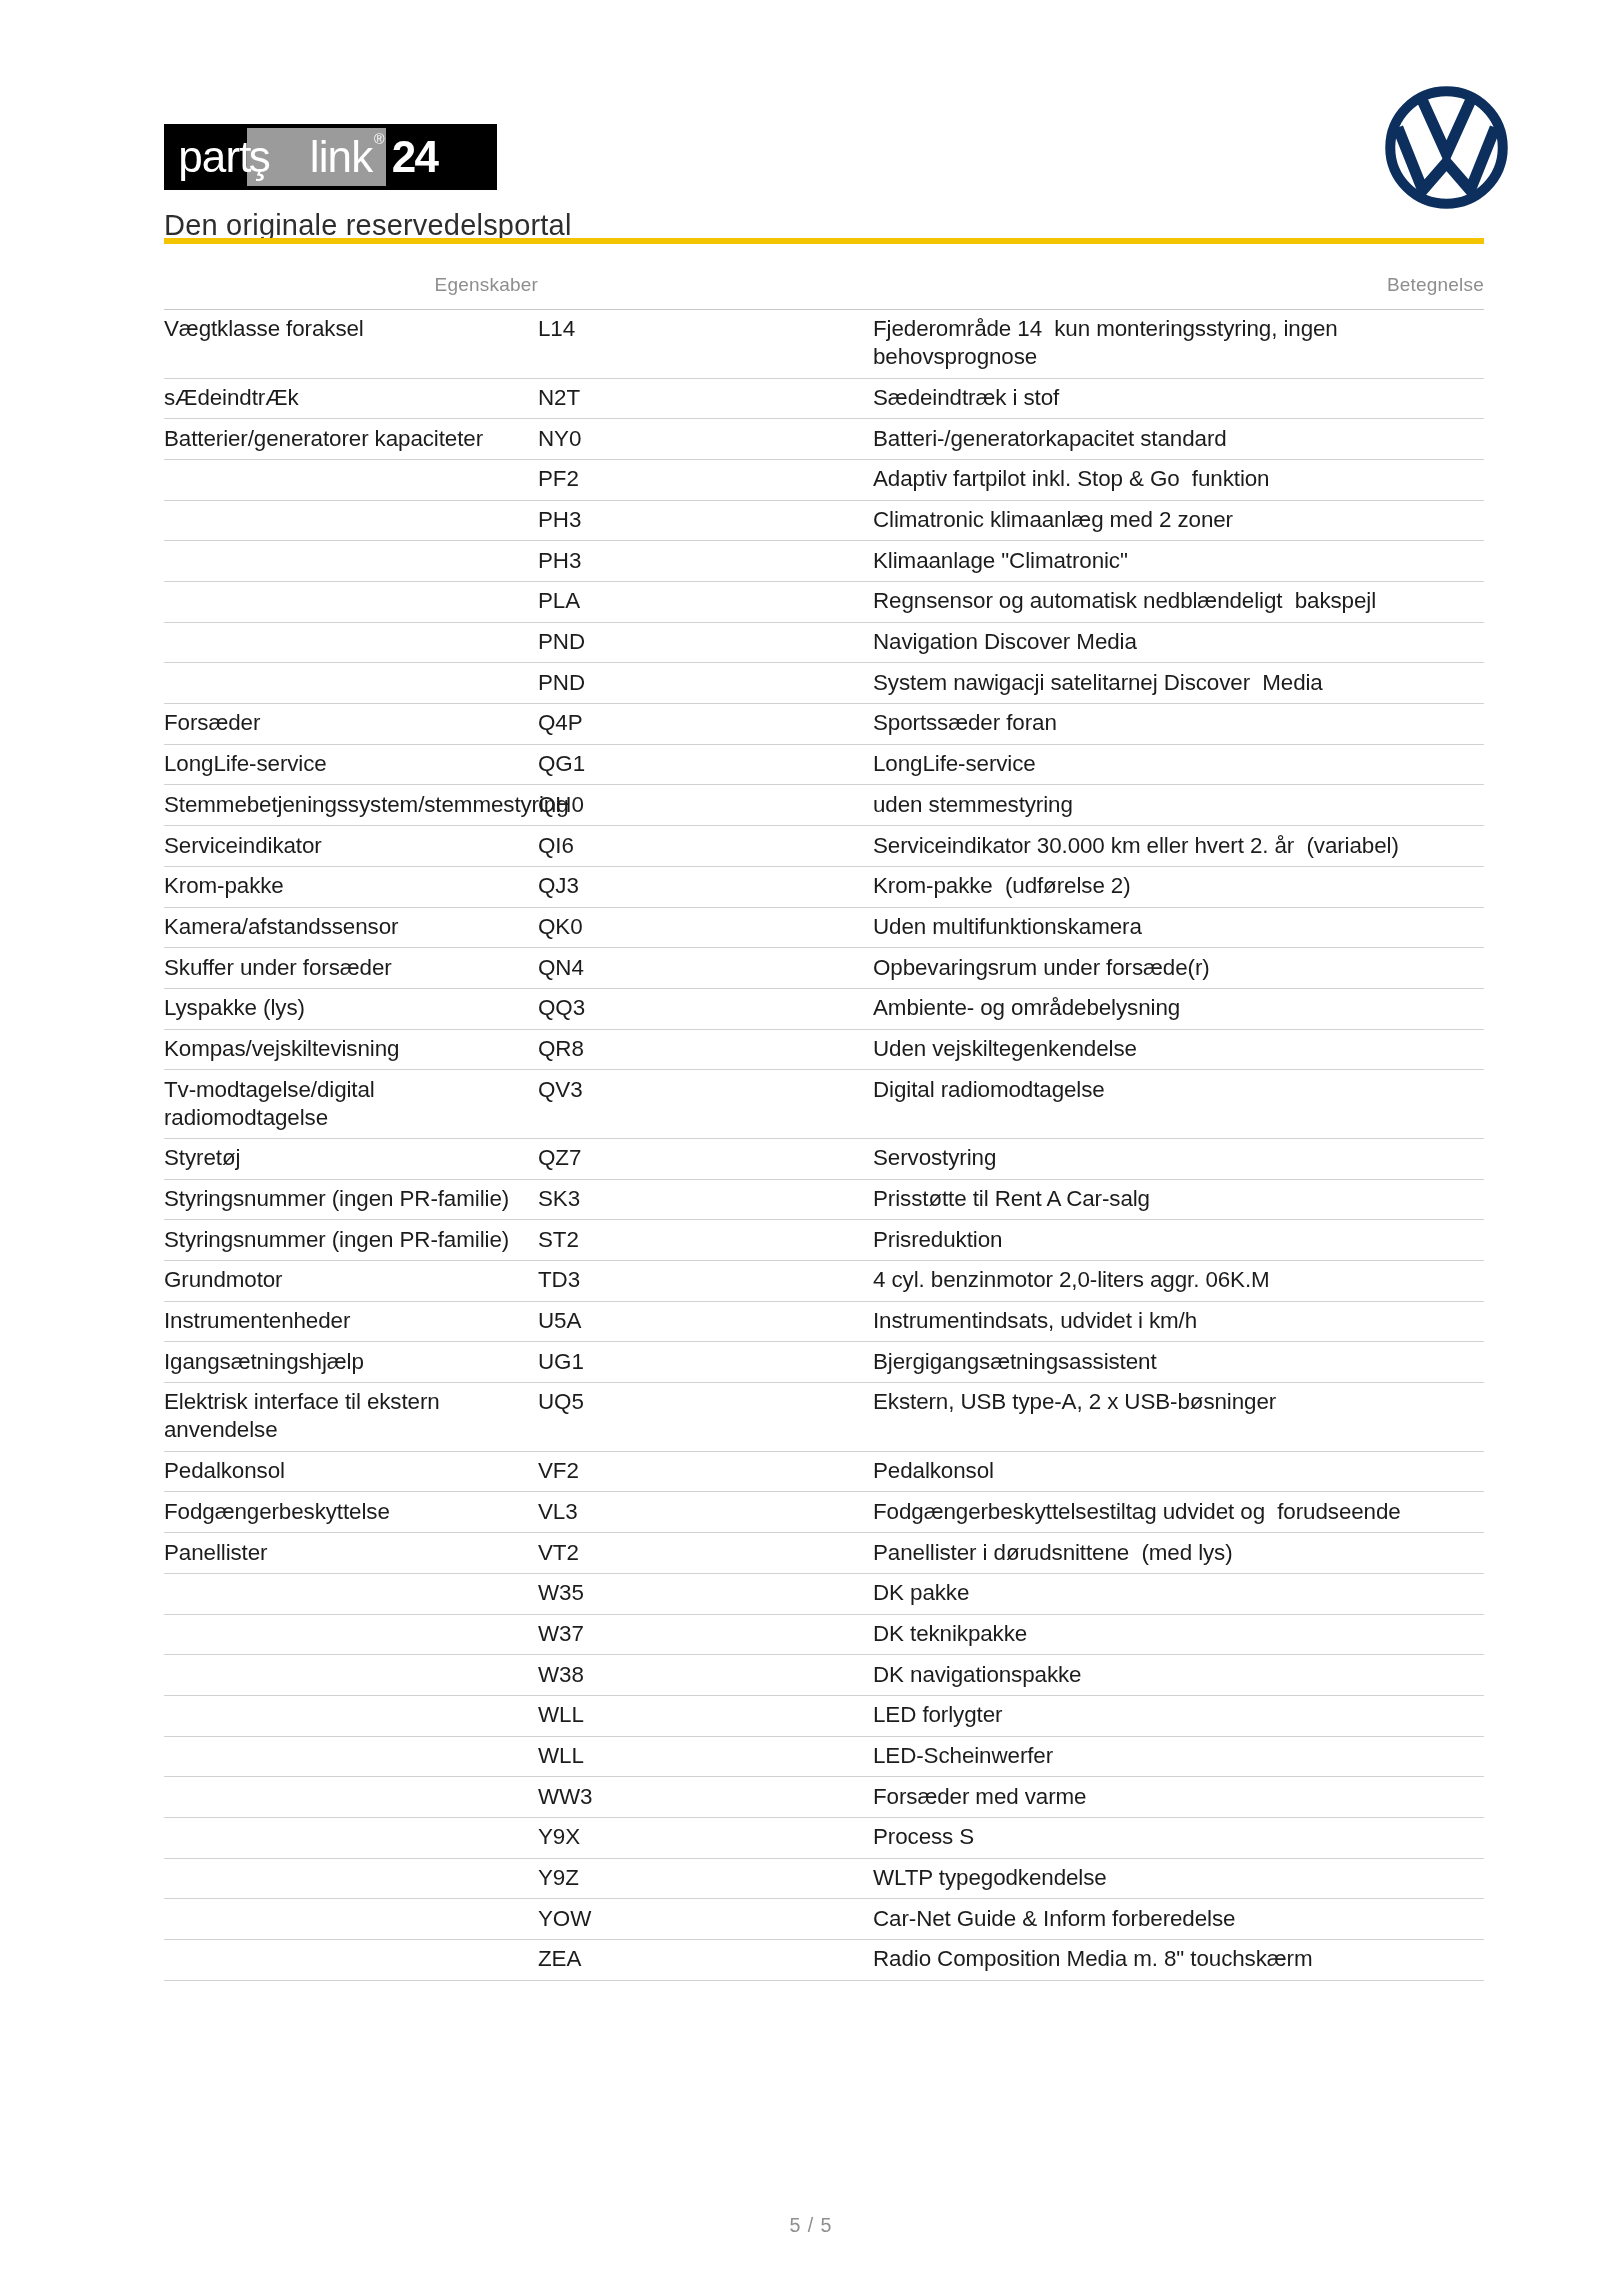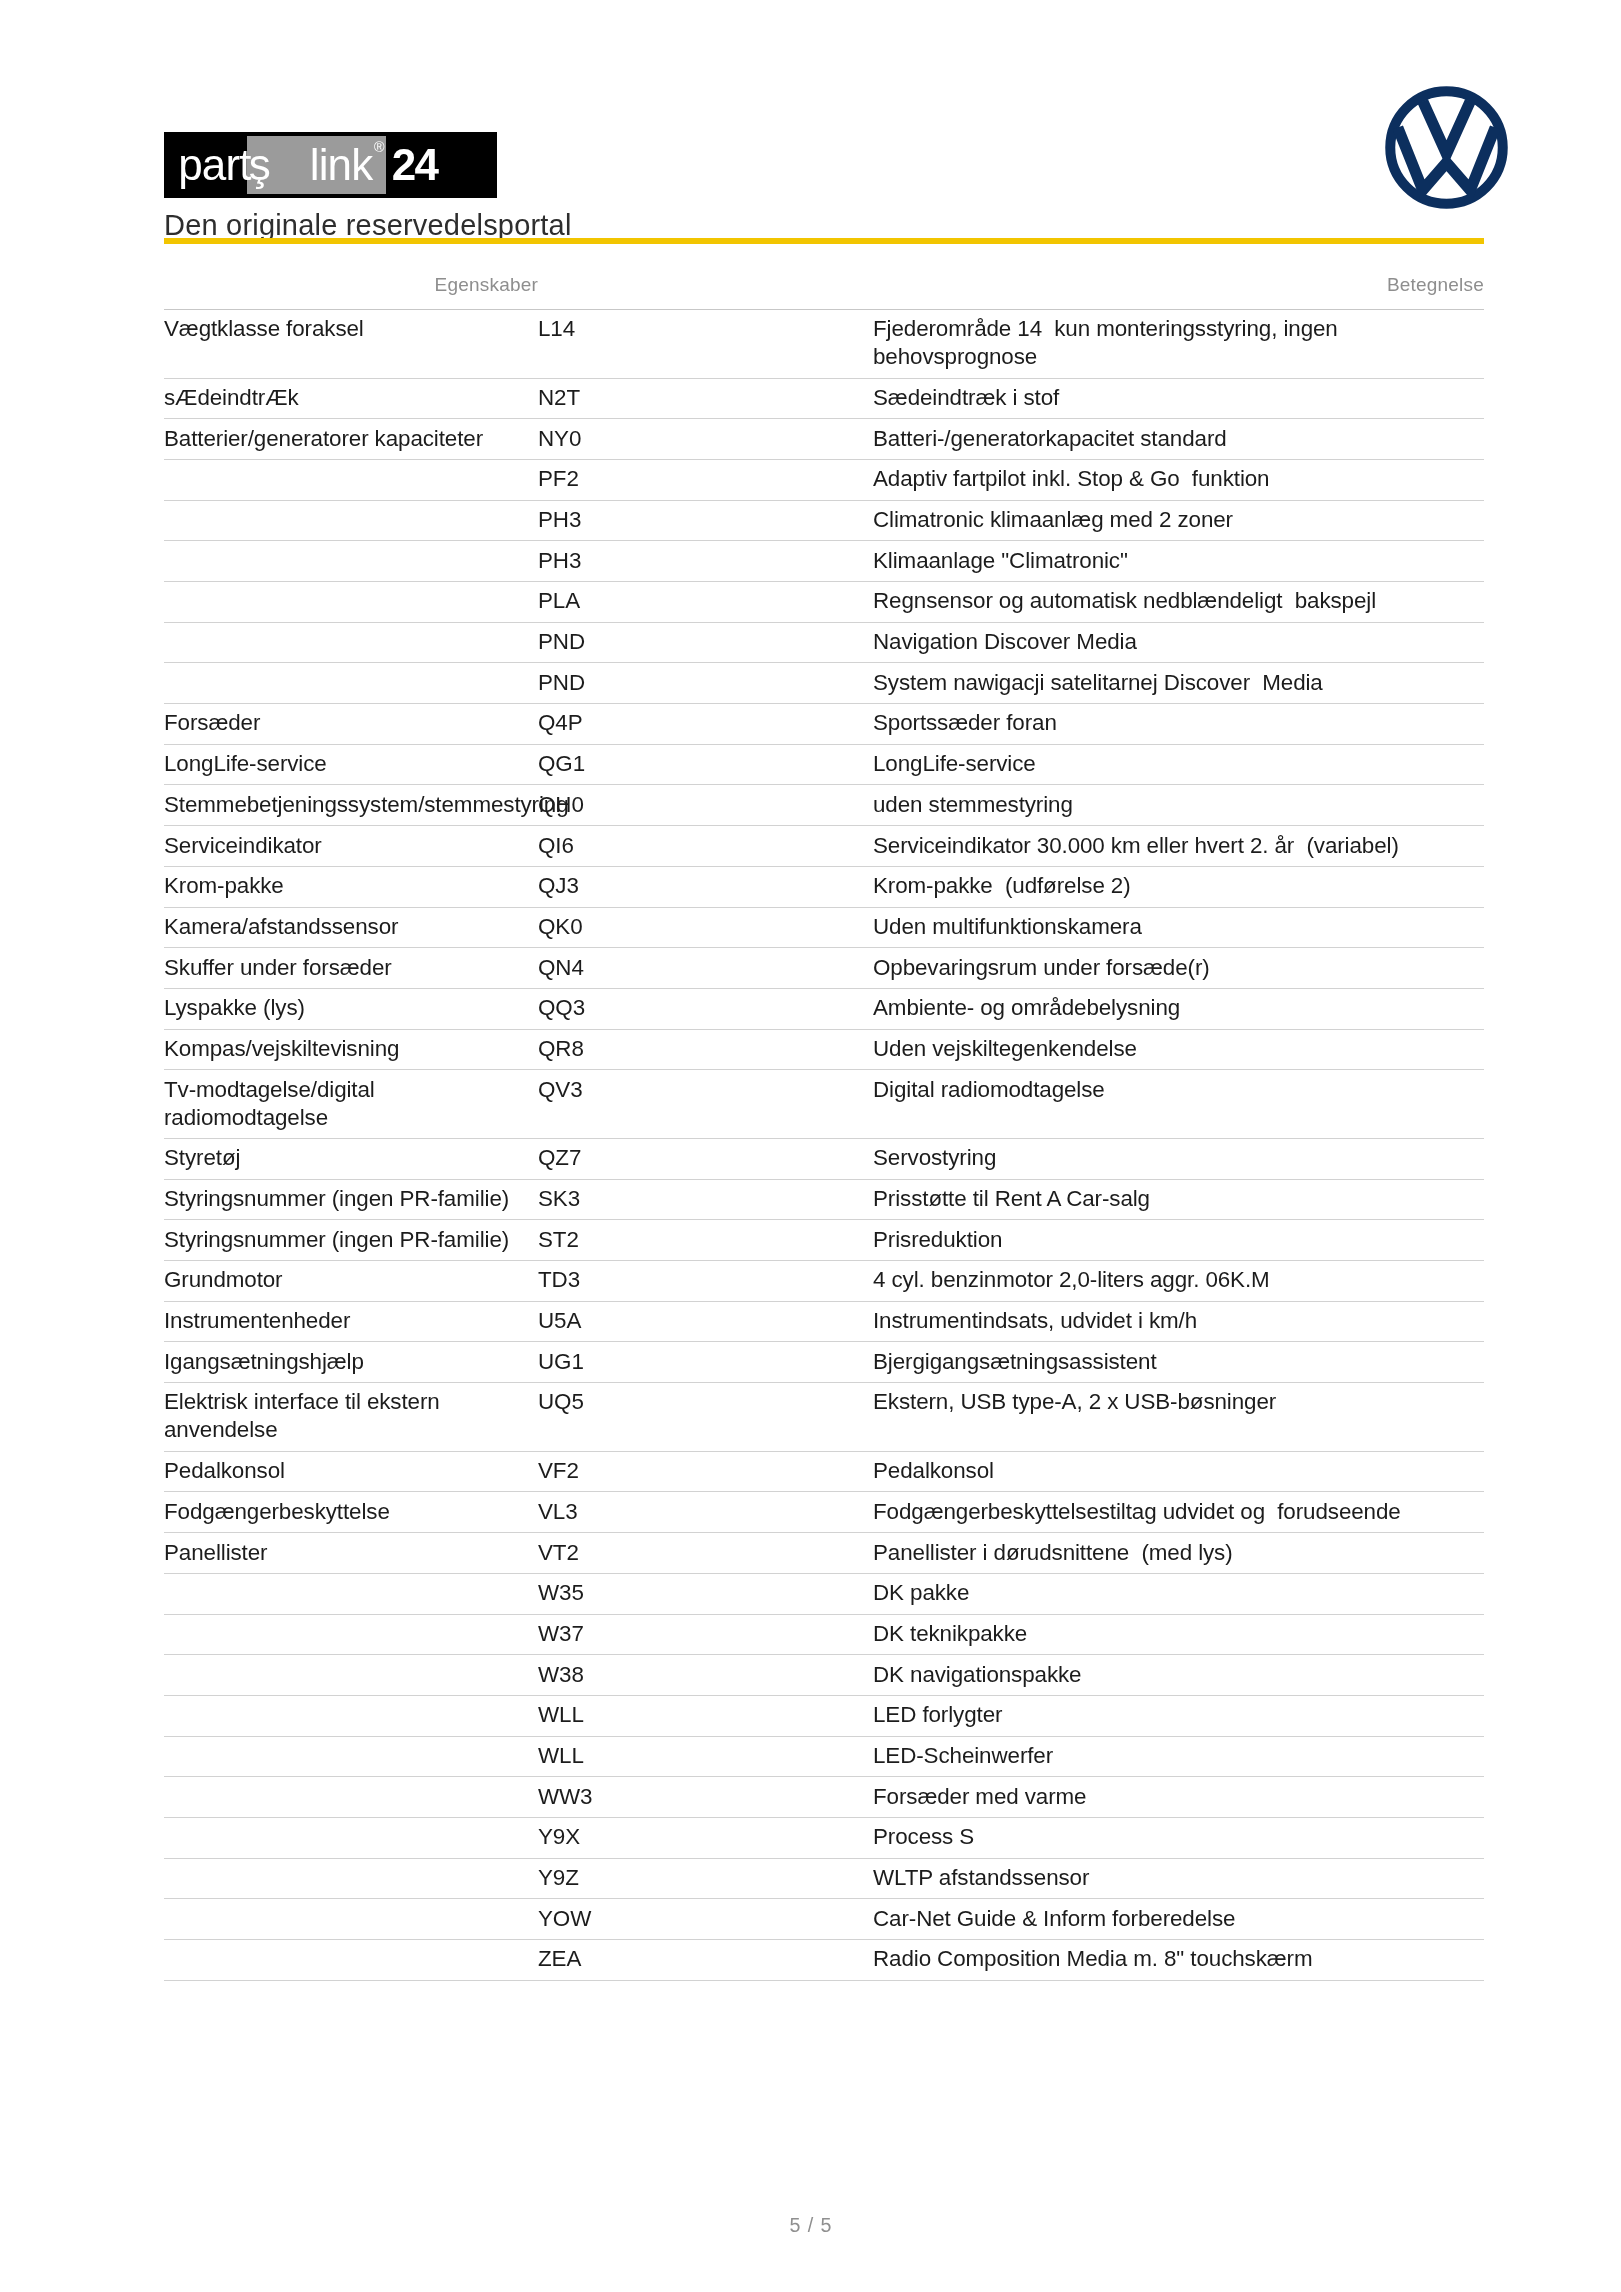--- a/index.html
+++ b/index.html
@@ -5,21 +5,21 @@
   * { margin:0; padding:0; box-sizing:border-box; }
   html,body { background:#ffffff; }
   body { font-family:"Liberation Sans","DejaVu Sans",sans-serif; }
   .page {
     position:relative; width:1622px; height:2293px; background:#ffffff;
     overflow:hidden;
   }
 
   
   .pl-logo {
-    position:absolute; left:164px; top:132px; height:66px; width:333px;
+    position:absolute; left:164px; top:124px; height:66px; width:333px;
     background:#000000; display:flex; align-items:center; padding:0 7.2px 0 14.3px;
   }
   .pl-part {
     color:#ffffff; font-size:44px; font-weight:400; letter-spacing:-0.9px;
     position:relative; z-index:2;
   }
   .pl-gray {
     background:#9b9b9b; align-self:stretch; margin:3.6px 0 3.6px -3.6px;
     display:flex; align-items:center; padding:0 1.8px 0 1.8px; position:relative; z-index:1;
   }
@@ -278,21 +278,21 @@
             <td class="desc">Forsæder med varme</td>
           </tr>
           <tr>
             <td class="prop"></td>
             <td class="code">Y9X</td>
             <td class="desc">Process S</td>
           </tr>
           <tr>
             <td class="prop"></td>
             <td class="code">Y9Z</td>
-            <td class="desc">WLTP afstandssensor</td>
+            <td class="desc">WLTP typegodkendelse</td>
           </tr>
           <tr>
             <td class="prop"></td>
             <td class="code">YOW</td>
             <td class="desc">Car-Net Guide &amp; Inform forberedelse</td>
           </tr>
           <tr>
             <td class="prop"></td>
             <td class="code">ZEA</td>
             <td class="desc">Radio Composition Media m. 8" touchskærm</td>

